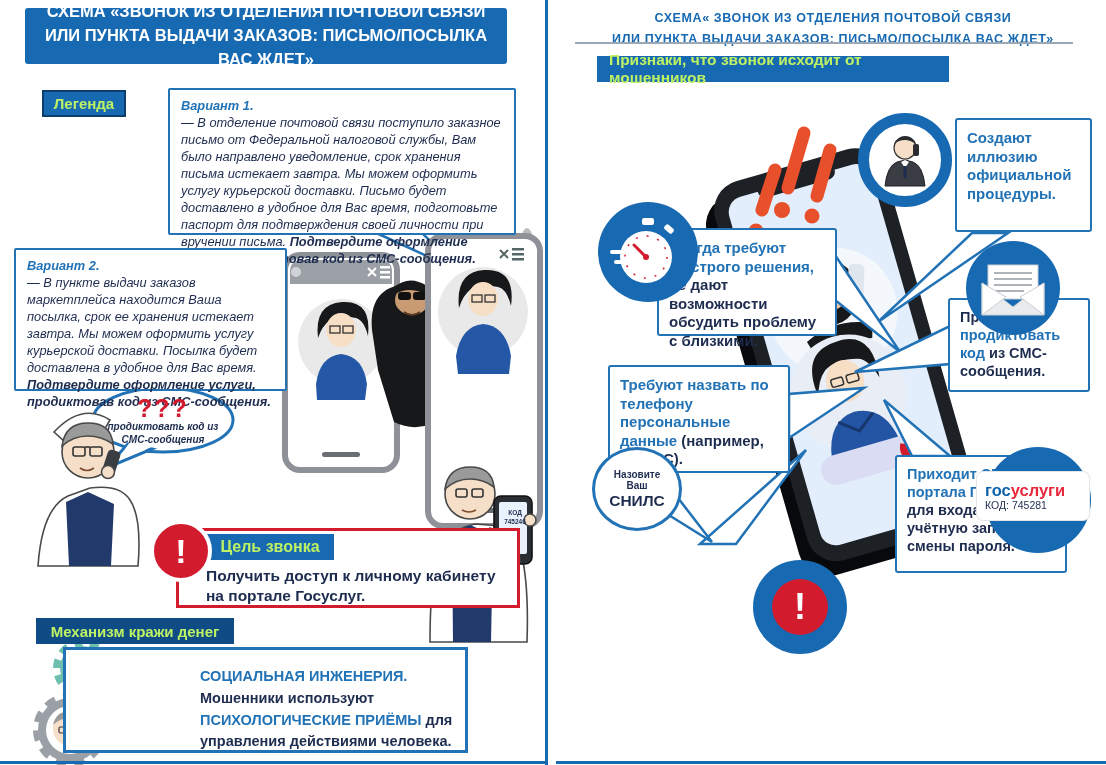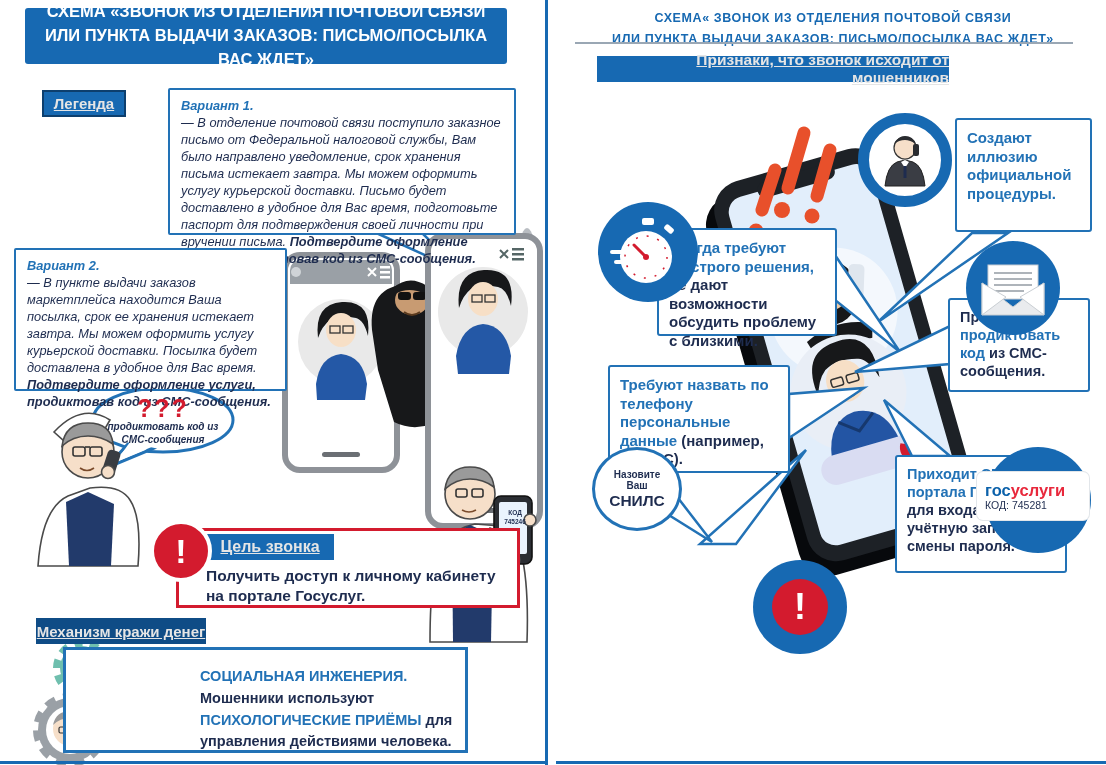--- a/index.html
+++ b/index.html
@@ -4,34 +4,34 @@
 <style>
   html,body{margin:0;padding:0;background:#fff;}
   .canvas{position:relative;width:1106px;height:765px;background:#fff;overflow:hidden;
           font-family:"Liberation Sans",sans-serif;color:#1e2c4f;}
   .abs{position:absolute;}
   .art{position:absolute;left:0;top:0;z-index:1;}
   
   .banner{left:25px;top:8px;width:482px;height:56px;background:#1769b2;border-radius:3px;
           color:#fff;font-weight:bold;font-size:16.5px;line-height:1.45;text-align:center;
           display:flex;align-items:center;justify-content:center;padding:2px 14px;box-sizing:border-box;z-index:2;}
-  .tag{background:#1769b2;color:#e5e5e5;font-weight:bold;text-align:right;z-index:2;
-       display:flex;align-items:center;justify-content:center;box-sizing:border-box;text-decoration:underline;}
+  .tag{background:#1769b2;color:#bef264;font-weight:bold;text-align:left;z-index:2;
+       display:flex;align-items:center;justify-content:center;box-sizing:border-box;}
   .vbox{background:#fff;border:2.5px solid #2272b6;border-radius:2px;z-index:2;
         padding:7px 11px;box-sizing:border-box;font-size:12.8px;font-style:italic;line-height:1.33;}
   .vbox .vt{color:#2272b6;font-weight:bold;}
   .vbox b{font-weight:bold;}
   .qtext{font-size:10px;font-weight:bold;font-style:italic;line-height:1.25;text-align:center;}
   .qmarks{color:#d31b2e;font-weight:bold;font-size:25px;letter-spacing:2px;line-height:1;text-align:center;}
   .goalbox{left:176px;top:528px;width:344px;height:80px;border:3px solid #d31b2e;background:#fff;z-index:2;box-sizing:border-box;}
   .alert-big{left:150px;top:520px;width:54px;height:54px;border-radius:50%;background:#d31b2e;border:4px solid #fff;
              color:#fff;font-weight:bold;font-size:34px;display:flex;align-items:center;justify-content:center;z-index:4;}
   .goal-label{left:206px;top:534px;width:128px;height:26px;font-size:16px;z-index:3;}
   .goal-text{left:206px;top:566px;width:290px;font-size:15.5px;font-weight:bold;line-height:1.3;z-index:3;}
-  .mech-label{left:36px;top:618px;width:170px;height:26px;font-size:15px;background:#0f4c86;z-index:2;}
+  .mech-label{left:36px;top:618px;width:198px;height:26px;font-size:15px;background:#0f4c86;z-index:2;}
   .socbox{left:63px;top:647px;width:405px;height:106px;border:3px solid #2272b6;background:#fff;z-index:2;box-sizing:border-box;}
   .soctext{left:192px;top:666px;width:268px;font-size:14.5px;font-weight:bold;line-height:1.5;z-index:3;margin-left:8px;}
   .blue-t{color:#2272b6;}
   .phone-code{left:500px;top:508px;width:30px;text-align:center;font-size:6.5px;font-weight:bold;color:#1e2c4f;line-height:1.4;z-index:4;}
   
   .rtitle{left:573px;top:8px;width:520px;text-align:center;color:#1769b2;font-weight:bold;
           font-size:12.5px;letter-spacing:.6px;line-height:1.65;z-index:2;}
   .rtitle-line{left:575px;top:42px;width:498px;height:2px;background:#9aa7b4;z-index:2;}
   .rheader{left:597px;top:56px;width:352px;height:26px;font-size:15.5px;justify-content:flex-start;padding-left:12px;z-index:2;}
   .callout{background:#fff;border:2.5px solid #2272b6;border-radius:3px;z-index:3;box-sizing:border-box;

